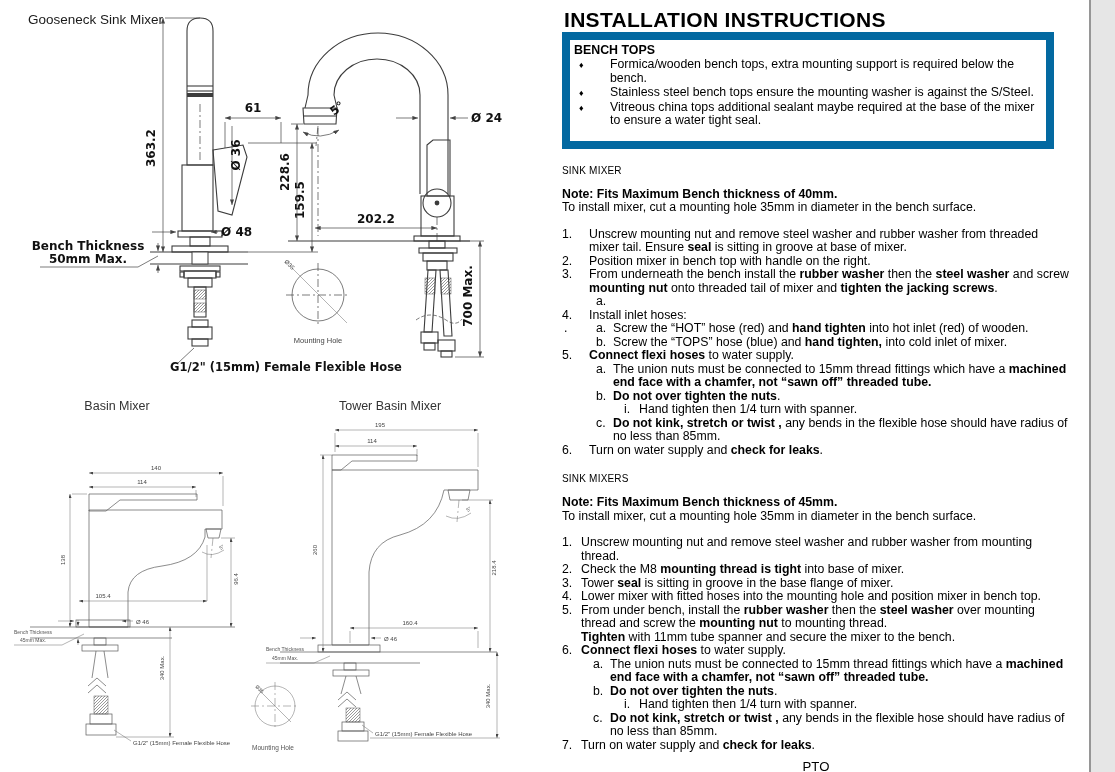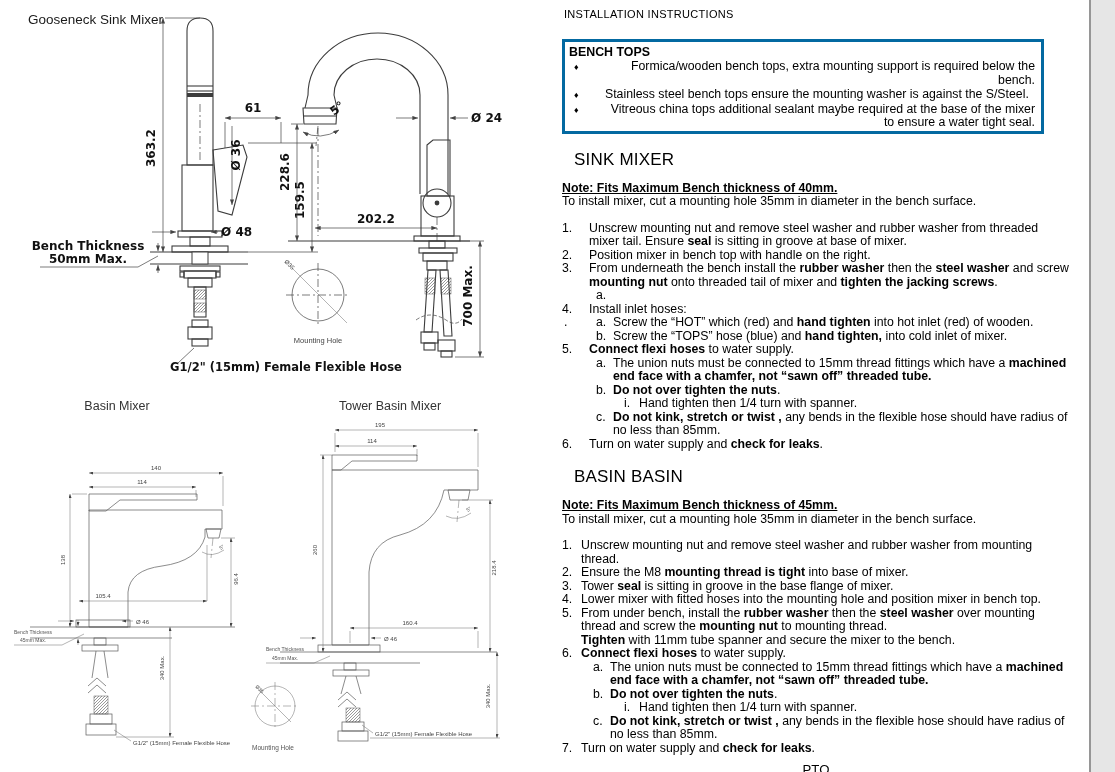--- a/index.html
+++ b/index.html
@@ -2,30 +2,30 @@
 <html><head>
 <meta charset="utf-8">
 <style>
   html,body{margin:0;padding:0;}
   body{
     width:1115px;height:772px;position:relative;background:#ffffff;
     font-family:"Liberation Sans",sans-serif;color:#000;overflow:hidden;
   }
   
   .right{position:absolute;left:562px;top:0;width:508px;}
-  .title{font-size:11px;letter-spacing:.3px;margin:8px 0 0 2px;}
-  .bench-box{border:3px solid #0369a1;margin-top:19px;margin-left:0;padding:3px 6px 1px 4px;width:466px;}
+  .title{font-size:21px;letter-spacing:.3px;margin:8px 0 0 2px;font-weight:bold;}
+  .bench-box{border:8px solid #0369a1;margin-left:0;padding:3px 6px 13px 4px;width:466px;}
   .bench-heading{font-weight:bold;font-size:12.4px;line-height:14px;}
   .bullet{display:flex;margin-top:1px;}
   .bullet .dia{flex:0 0 31px;font-size:9px;padding-left:5px;padding-top:2px;}
-  .bullet .bt{font-size:12.3px;line-height:13.6px;text-align:right;}
+  .bullet .bt{font-size:12.3px;line-height:13.6px;}
   .bullet.bold .bt{font-weight:normal;}
-  .h2{font-size:17px;letter-spacing:.2px;margin:16px 0 0 12px;}
+  .h2{font-size:10px;letter-spacing:.2px;margin:16px 0 0 0;}
   .note{margin-top:12px;font-size:12.3px;line-height:13.5px;}
-  .nb{font-weight:bold;text-decoration:underline;}
+  .nb{font-weight:bold;}
   .steps{margin-top:13px;font-size:12.3px;line-height:13.5px;}
   .step{display:flex;position:relative;align-items:flex-start;}
   .step .marker{flex:0 0 27px;}
   .step .pre{position:absolute;left:2px;top:0;}
   .step.lvl1{padding-left:34px;}
   .step.lvl1 .marker{flex:0 0 17px;}
   .step.lvl2{padding-left:62px;}
   .step.lvl2 .marker{flex:0 0 15px;}
   .sec1 .step.lvl0 .marker{flex:0 0 19px;}
   .sec1 .step.lvl1{padding-left:31px;}
@@ -360,21 +360,21 @@
         <div class="step lvl1">
           <span class="marker">a.</span>
         </div>
         <div class="step lvl0">
           <span class="marker">4.</span>
           <span class="txt"><span>Install inlet hoses:</span></span>
         </div>
         <div class="step lvl1">
           <span class="pre">.</span>
           <span class="marker">a.</span>
-          <span class="txt"><span>Screw the “HOT” which (red) and </span><span class="b">hand tighten</span><span> into hot inlet (red) of wooden.</span></span>
+          <span class="txt"><span>Screw the “HOT” hose (red) and </span><span class="b">hand tighten</span><span> into hot inlet (red) of wooden.</span></span>
         </div>
         <div class="step lvl1">
           <span class="marker">b.</span>
           <span class="txt"><span>Screw the “TOPS” hose (blue) and </span><span class="b">hand tighten,</span><span> into cold inlet of mixer.</span></span>
         </div>
         <div class="step lvl0">
           <span class="marker">5.</span>
           <span class="txt"><span class="b">Connect flexi hoses</span><span> to water supply.</span></span>
         </div>
         <div class="step lvl1">
@@ -394,33 +394,33 @@
           <span class="txt"><span class="b">Do not kink, stretch or twist ,</span><span> any bends in the flexible hose should have radius of no  less than 85mm.</span></span>
         </div>
         <div class="step lvl0">
           <span class="marker">6.</span>
           <span class="txt"><span>Turn on water supply and </span><span class="b">check for leaks</span><span>.</span></span>
         </div>
       </div>
   </div>
 
   <div class="section">
-    <div class="h2">BASIN BASIN</div>
+    <div class="h2">SINK MIXERS</div>
     <div class="note">
       <div class="nb">Note: Fits Maximum Bench thickness of 45mm.</div>
       <div>To install mixer, cut a mounting hole 35mm in diameter in the bench surface.</div>
     </div>
     <div class="steps sec1">
         <div class="step lvl0">
           <span class="marker">1.</span>
           <span class="txt"><span>Unscrew mounting nut and remove steel washer and rubber washer from mounting thread.</span></span>
         </div>
         <div class="step lvl0">
           <span class="marker">2.</span>
-          <span class="txt"><span>Ensure the M8 </span><span class="b">mounting thread is tight</span><span> into base of mixer.</span></span>
+          <span class="txt"><span>Check the M8 </span><span class="b">mounting thread is tight</span><span> into base of mixer.</span></span>
         </div>
         <div class="step lvl0">
           <span class="marker">3.</span>
           <span class="txt"><span>Tower </span><span class="b">seal</span><span> is sitting in groove in the base flange of mixer.</span></span>
         </div>
         <div class="step lvl0">
           <span class="marker">4.</span>
           <span class="txt"><span>Lower mixer with fitted hoses into the mounting hole and position mixer in bench top.</span></span>
         </div>
         <div class="step lvl0">

